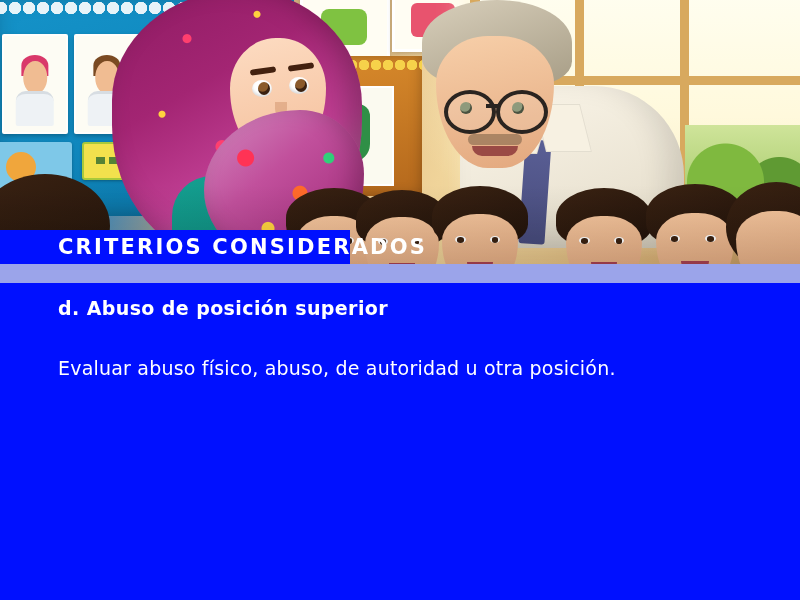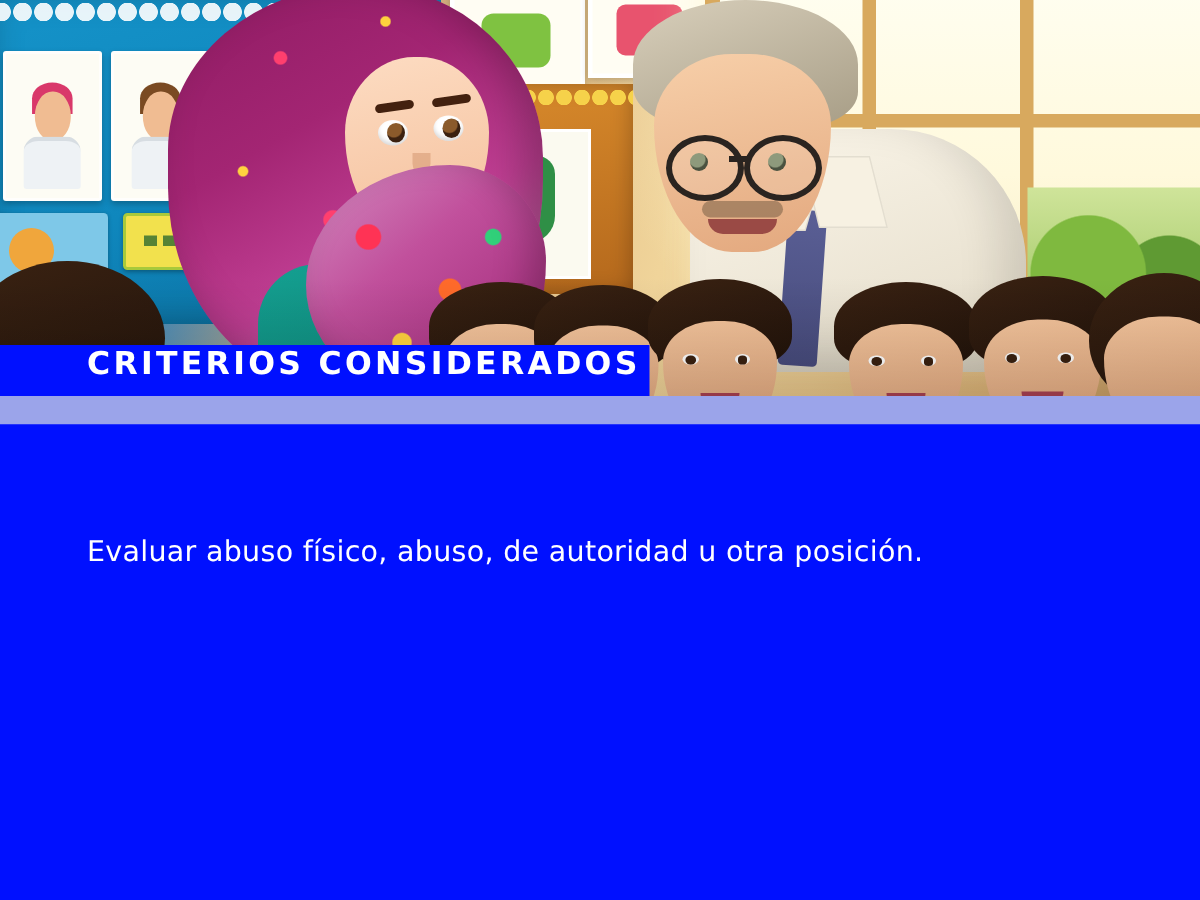--- a/index.html
+++ b/index.html
@@ -330,25 +330,25 @@
     position: absolute; inset: 0;
     background: linear-gradient(180deg, rgba(0,0,0,0) 70%, rgba(0,0,0,.12) 100%);
     pointer-events: none;
   }
 
   
   .title-bar {
     position: absolute;
     left: 0;
     top: 230px;
-    width: 433px;
+    width: 350px;
     height: 34px;
     background: #0010ff;
     display: flex;
-    align-items: flex-start;
+    align-items: center;
   }
   .title-text {
     color: #ffffff;
     font-family: "DejaVu Sans", sans-serif;
     font-weight: bold;
     font-size: 21px;
     letter-spacing: 2.2px;
     padding-left: 58px;
     white-space: nowrap;
   }
@@ -531,16 +531,17 @@
     <div class="photo-shade"></div>
   </div>
 
   <div class="title-bar">
     <span class="title-text">CRITERIOS CONSIDERADOS</span>
   </div>
 
   <div class="accent-band"></div>
 
   <div class="body-panel">
+    <div class="subtitle">d. Abuso de posición superior</div>
     <div class="bodytext">Evaluar abuso físico, abuso, de autoridad u otra posición.</div>
   </div>
 
 </div>
 
 </body></html>

